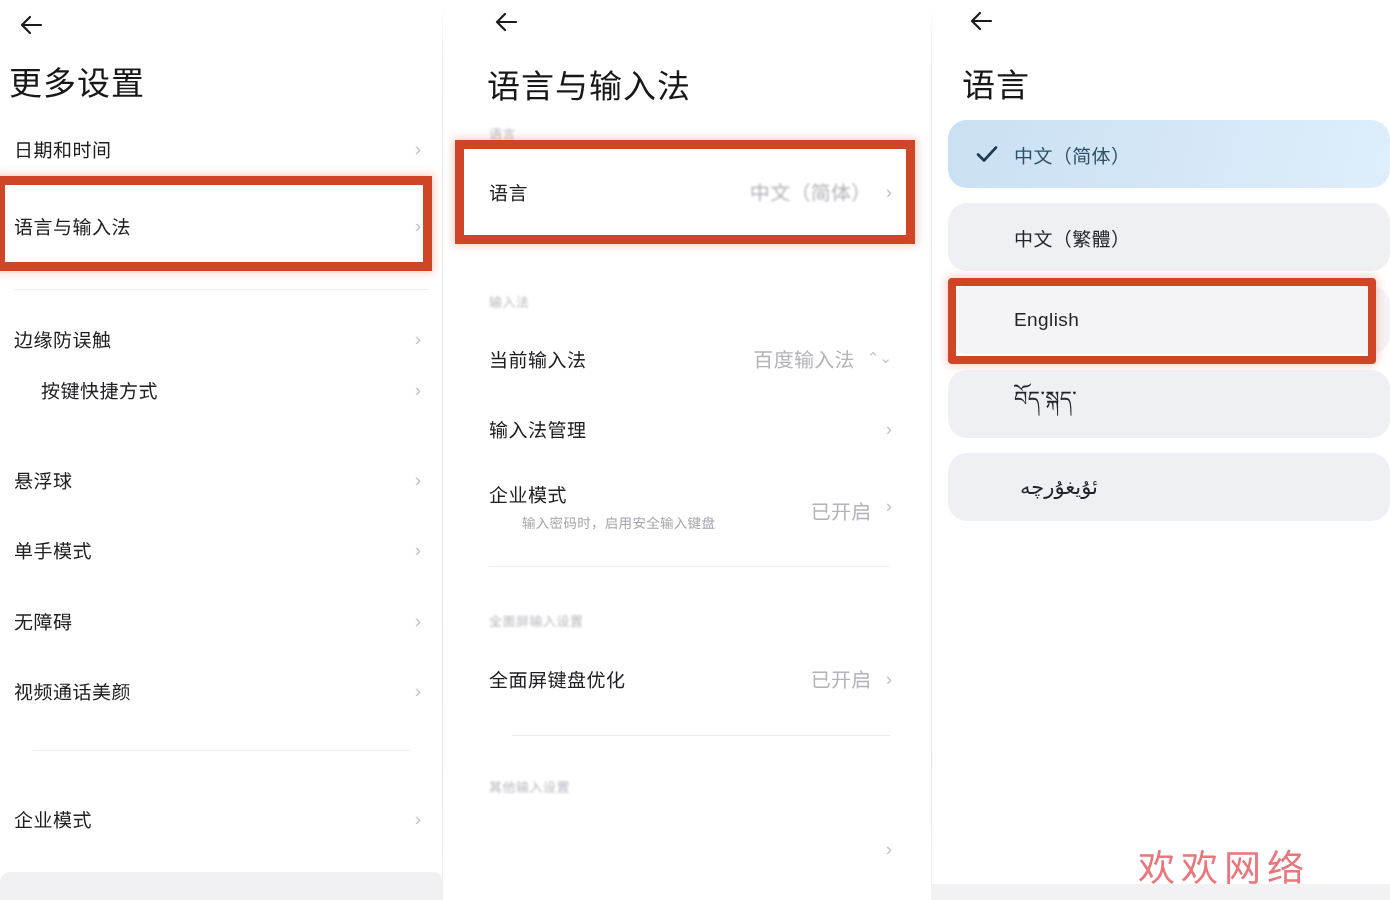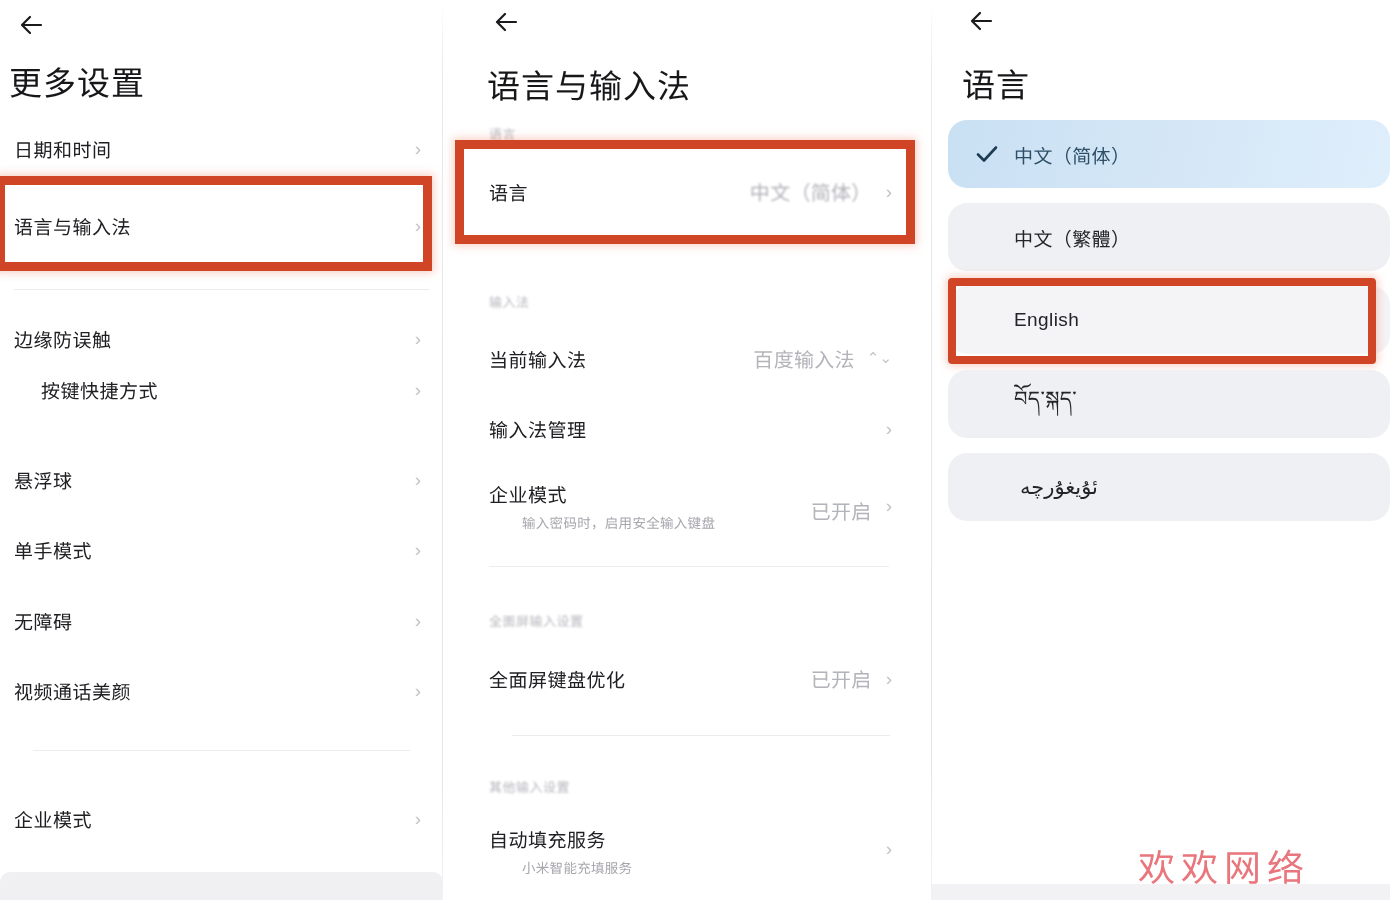--- a/index.html
+++ b/index.html
@@ -322,24 +322,20 @@
   <span class="spacer"></span>
   <span class="row-value blurry-2" style="margin-right:14px;">已开启</span>
   <span class="chev">›</span>
 </div>
 
 <div class="hairline" style="left:512px; top:735px; width:378px;"></div>
 
 <div class="section-label blurry-3" style="left:489px; top:777px;">其他输入设置</div>
 
 <div class="row m-row blurry" style="top:825px; height:52px; align-items:flex-start;">
-  <span style="display:flex; flex-direction:column;">
-    <span class="row-label">自动填充服务</span>
-    <span class="row-sub blurry-2">小米智能充填服务</span>
-  </span>
   <span class="spacer"></span>
   <span class="chev" style="margin-top:14px;">›</span>
 </div>
 
 <div class="panel-divider" id="divider-2"></div>
 
 <div class="screen" id="panel-right">
 
   <div class="back-arrow" style="left:32px; top:4px;">
     <svg width="40" height="34" viewBox="0 0 40 34" fill="none" aria-hidden="true">

